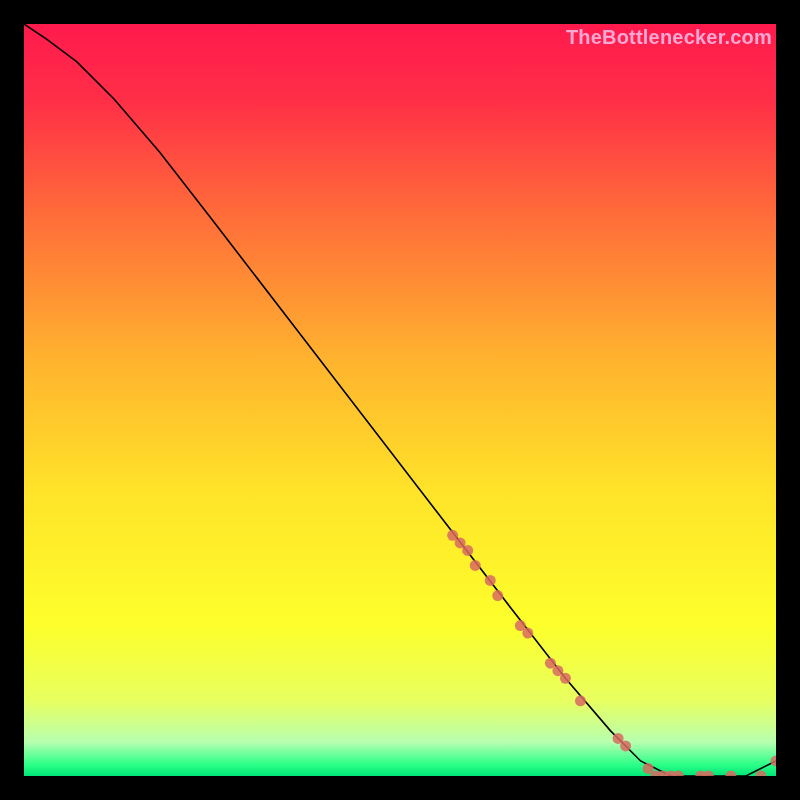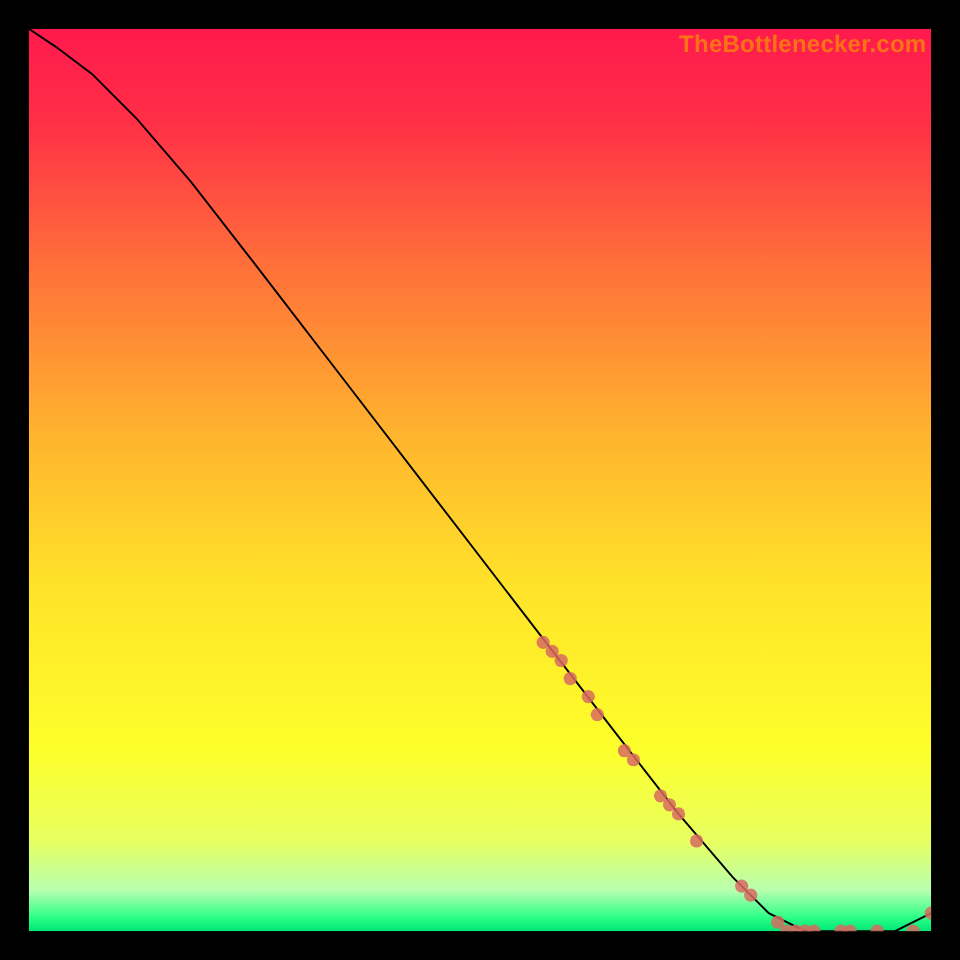--- a/index.html
+++ b/index.html
@@ -19,21 +19,21 @@
     width: 752px;
     height: 752px;
   }
   .watermark {
     position: absolute;
     right: 4px;
     top: 2px;
     font-family: Arial, Helvetica, sans-serif;
     font-size: 20px;
     font-weight: 600;
-    color: #f97316;
+    color: #f9a8d4;
     letter-spacing: 0.2px;
   }
 </style>
 </head>
 <body>
 
 <div class="frame">
   <svg class="plot" viewBox="0 0 752 752" preserveAspectRatio="none">
     <defs>
       <linearGradient id="bg-grad" x1="0" y1="0" x2="0" y2="1">

